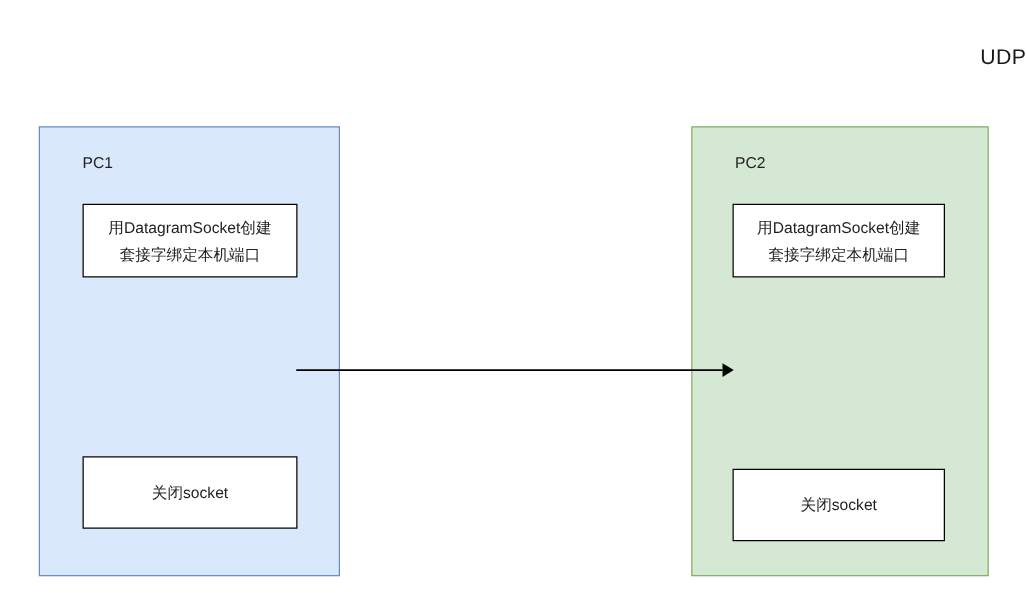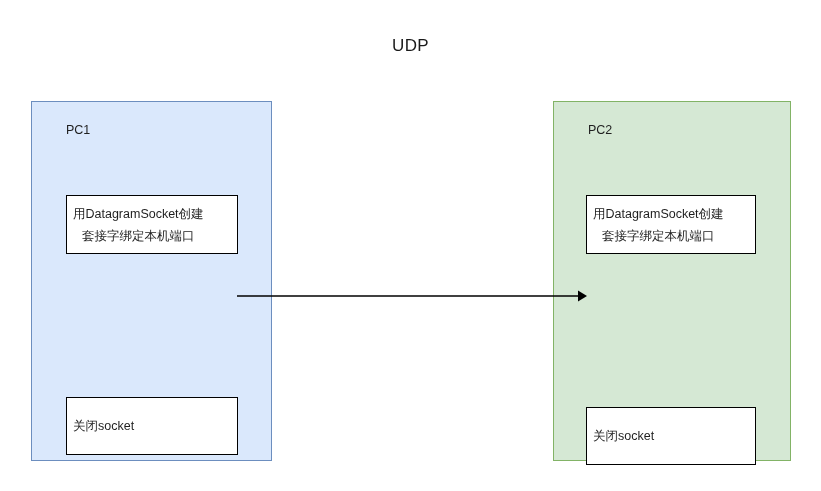--- a/index.html
+++ b/index.html
@@ -13,21 +13,21 @@
     height: 491px;
     background: #ffffff;
     font-family: "Liberation Sans", sans-serif;
     overflow: hidden;
   }
   .diagram-title {
     position: absolute;
     left: 0;
     top: 36px;
     width: 821px;
-    text-align: center;
+    text-align: right;
     font-size: 17px;
     color: #1a1a1a;
     letter-spacing: 0.3px;
   }
   .panel {
     position: absolute;
     box-sizing: border-box;
     border-width: 1px;
     border-style: solid;
   }
@@ -54,27 +54,26 @@
     font-size: 12.5px;
     color: #1f1f1f;
   }
   .step-box {
     position: absolute;
     box-sizing: border-box;
     background: #ffffff;
     border: 1px solid #000000;
     display: flex;
     align-items: center;
-    justify-content: flex-start;
+    justify-content: center;
     text-align: center;
     font-size: 12.5px;
     color: #1f1f1f;
     line-height: 22px;
     padding: 0 6px;
-    margin-top: 32px;
   }
   .step-box span { display: block; white-space: pre-line; }
 
   
   .pc1-box1 { left: 34px; top: 61px;  width: 172px; height: 59px; }
   .pc1-box2 { left: 34px; top: 139px; width: 172px; height: 109px; }
   .pc1-box3 { left: 34px; top: 263px; width: 172px; height: 58px; }
 
   
   .pc2-box1 { left: 32px; top: 61px;  width: 170px; height: 59px; }

